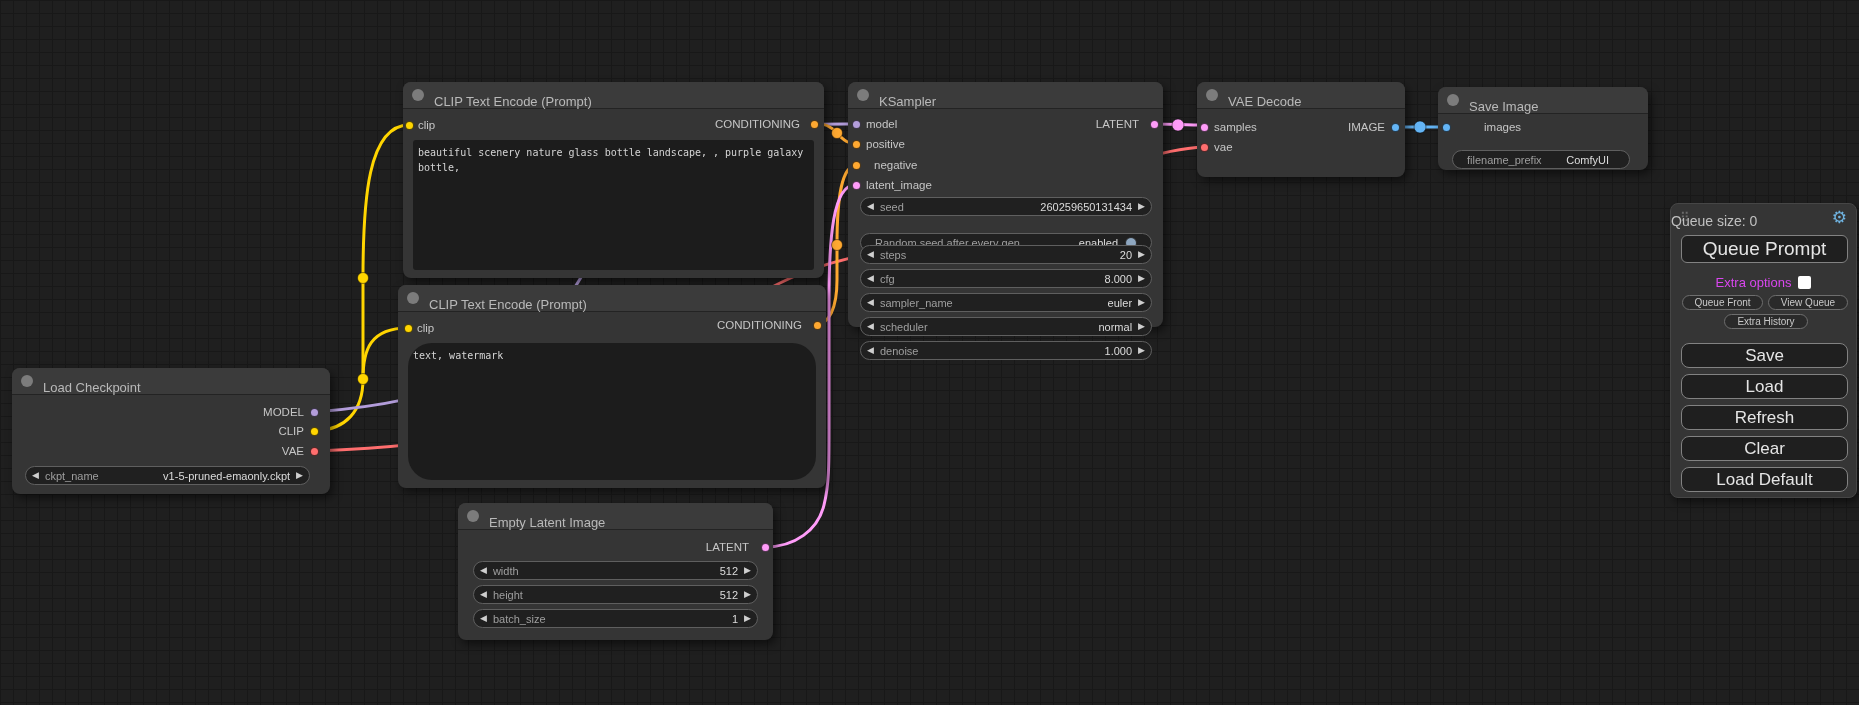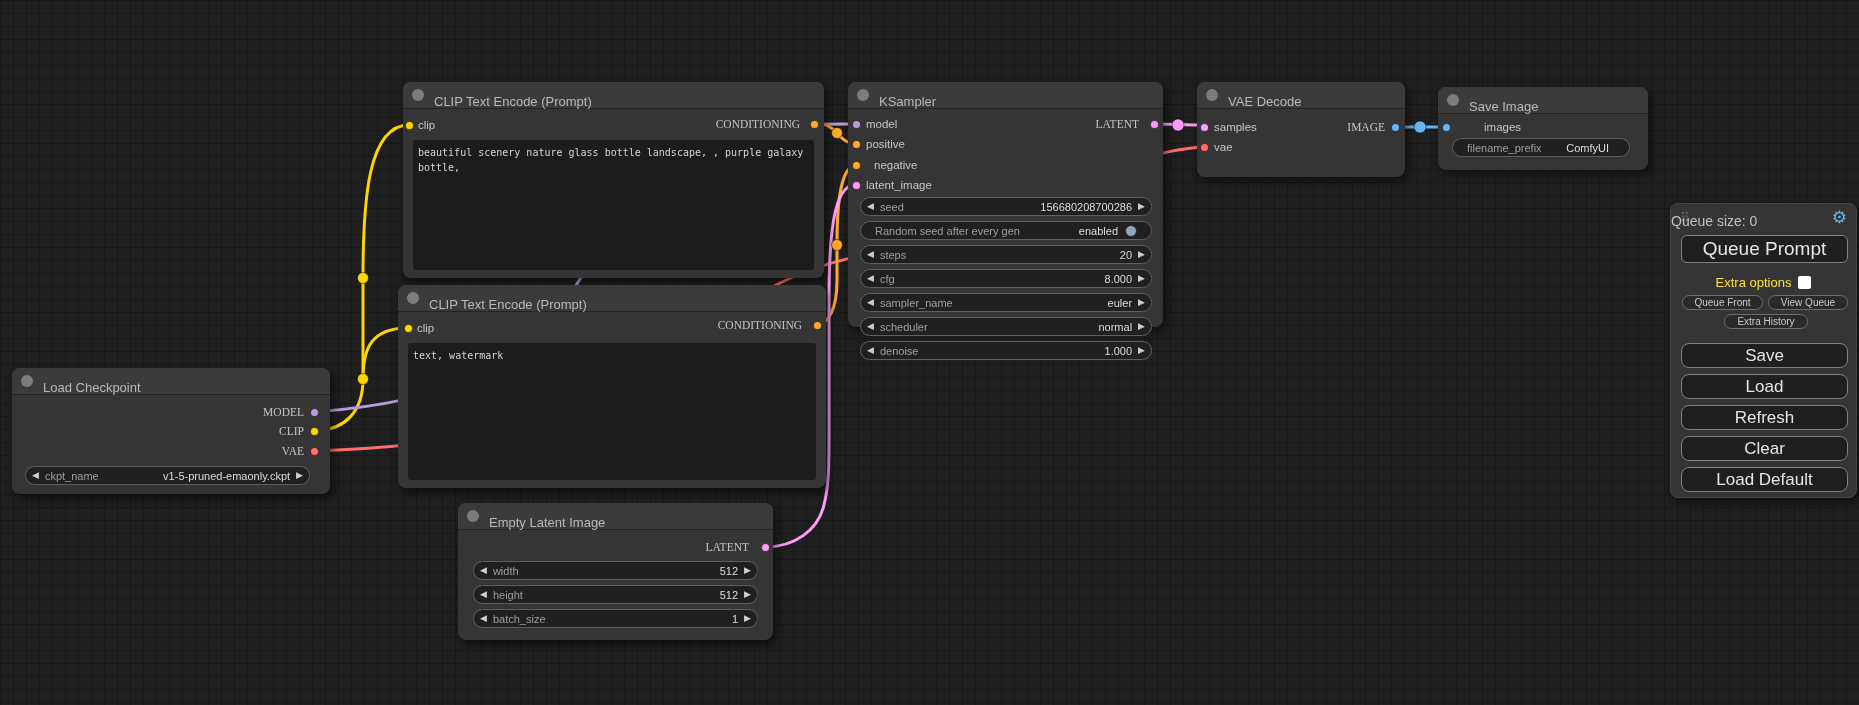--- a/index.html
+++ b/index.html
@@ -31,54 +31,54 @@
   .node-title{
     position:absolute;left:0;right:0;top:0;height:26px;
     background:#3b3b3b;border-radius:8px 8px 0 0;
     border-bottom:1px solid rgba(0,0,0,.4);
     display:flex;align-items:center;
   }
   .tcircle{width:12px;height:12px;border-radius:50%;background:#7c7c7c;margin:0 10px 0 9px;flex:none;}
   .ttext{color:#b9b9b9;font-size:13px;white-space:nowrap;margin-top:12px;}
   .slot-dot{position:absolute;width:9px;height:9px;border-radius:50%;border:1px solid rgba(10,10,10,.7);box-sizing:border-box;}
   .in-label,.out-label{position:absolute;font-size:11.5px;color:#c6c6c6;line-height:16px;white-space:nowrap;}
-  .out-label{text-align:right;font-family:Liberation Serif, serif;}
+  .out-label{text-align:right;}
   .textbox{
     position:absolute;background:#1c1c1c;border-radius:3px;
     font-family:"DejaVu Sans Mono", monospace;font-size:10px;line-height:1.5;
     color:#d4d4d4;padding:5px 5px;box-sizing:border-box;
     white-space:pre-wrap;word-break:break-word;overflow:hidden;
   }
   .pill{
     position:absolute;height:19px;box-sizing:border-box;
     background:#202020;border:1px solid #5f5f5f;border-radius:10px;
     display:flex;align-items:center;font-size:11px;overflow:hidden;
   }
   .arr{color:#cfcfcf;font-size:9px;padding:0 6px;flex:none;line-height:17px;}
   .wlabel{color:#9f9f9f;white-space:nowrap;}
   .wvalue{margin-left:auto;color:#dcdcdc;white-space:nowrap;}
-  .pill.noarrow{padding:8px 14px;}
+  .pill.noarrow{padding:8px 14px;margin-top:12px;}
   .toggle-dot{flex:none;width:12px;height:12px;border-radius:50%;background:#8ea7c0;border:1px solid #2a2a2a;box-sizing:border-box;margin-left:7px;}
 
   .panel{
     position:absolute;z-index:3;background:#353535;border-radius:8px;
     border:1px solid #464646;box-shadow:3px 4px 10px rgba(0,0,0,.55);box-sizing:border-box;
   }
   .drag-handle{position:absolute;left:9px;top:6px;color:#6a6a6a;font-size:13px;letter-spacing:-1px;}
   .qsize{position:absolute;left:0;right:0;top:9px;text-align:left;color:#c0c0c0;font-size:14px;}
   .gear{position:absolute;right:9px;top:5px;color:#6fb3e0;font-size:17px;line-height:17px;}
   .btn{
     position:absolute;box-sizing:border-box;background:#1f1f1f;border:1px solid #828282;
     border-radius:8px;color:#e5e5e5;display:flex;align-items:center;justify-content:center;
     white-space:nowrap;
   }
   .btn-queue{left:10px;top:31px;width:167px;height:28px;border-radius:6px;font-size:19px;}
   .btn-big{left:10px;width:167px;height:25px;font-size:17px;}
   .btn-mini{height:15px;font-size:10px;background:#2a2a2a;border-color:#6e6e6e;color:#c8c8c8;border-radius:8px;}
-  .extra-row{position:absolute;left:0;right:0;top:71px;display:flex;align-items:center;justify-content:center;color:#fde047;font-size:13px;}
+  .extra-row{position:absolute;left:0;right:0;top:71px;display:flex;align-items:center;justify-content:center;color:#d946ef;font-size:13px;}
   .checkbox{width:13px;height:13px;background:#ffffff;border-radius:2px;margin-left:7px;}
 </style>
 </head>
 <body>
 
 <svg id="wires" width="1859" height="705">
 
   <path class="w w-clip" d="M317,431 C345,429 363,412 363,379 L363,278 C363,200 368,125 409,125"></path>
   <path class="w w-clip" d="M363,379 C363,350 370,328 408,328"></path>
 
@@ -136,21 +136,21 @@
 
 <div class="node" style="left:398px;top:285px;width:428px;height:203px;">
   <div class="node-title">
     <span class="tcircle"></span>
     <span class="ttext">CLIP Text Encode (Prompt)</span>
   </div>
   <span class="slot-dot" style="left:5.5px;top:38.5px;background:var(--c-clip);"></span>
   <span class="in-label" style="left:19px;top:35px;">clip</span>
   <span class="out-label" style="right:24px;top:32px;">CONDITIONING</span>
   <span class="slot-dot" style="left:414.5px;top:35.5px;background:var(--c-cond);"></span>
-  <div class="textbox" style="left:10px;top:58px;width:408px;height:137px;">text, watermark</div>
+  <div class="textbox" style="left:10px;top:58px;width:408px;height:137px;border-radius:24px;">text, watermark</div>
 </div>
 
 <div class="node" style="left:458px;top:503px;width:315px;height:137px;">
   <div class="node-title">
     <span class="tcircle"></span>
     <span class="ttext">Empty Latent Image</span>
   </div>
   <span class="out-label" style="right:24px;top:36px;">LATENT</span>
   <span class="slot-dot" style="left:302.5px;top:39.5px;background:var(--c-latent);"></span>
   <div class="pill" style="left:15px;top:58px;width:285px;">
@@ -185,21 +185,21 @@
   <span class="slot-dot" style="left:3.5px;top:78.5px;background:var(--c-cond);"></span>
   <span class="in-label" style="left:26px;top:75px;">negative</span>
   <span class="slot-dot" style="left:3.5px;top:98.5px;background:var(--c-latent);"></span>
   <span class="in-label" style="left:18px;top:95px;">latent_image</span>
   <span class="out-label" style="right:24px;top:34px;">LATENT</span>
   <span class="slot-dot" style="left:301.5px;top:37.5px;background:var(--c-latent);"></span>
 
   <div class="pill" style="left:12px;top:115px;width:292px;">
     <span class="arr">◀</span>
     <span class="wlabel">seed</span>
-    <span class="wvalue">156680208700286</span>
+    <span class="wvalue">260259650131434</span>
     <span class="arr">▶</span>
   </div>
   <div class="pill noarrow" style="left:12px;top:139px;width:292px;">
     <span class="wlabel">Random seed after every gen</span>
     <span class="wvalue">enabled</span>
     <span class="toggle-dot"></span>
   </div>
   <div class="pill" style="left:12px;top:163px;width:292px;">
     <span class="arr">◀</span>
     <span class="wlabel">steps</span>

